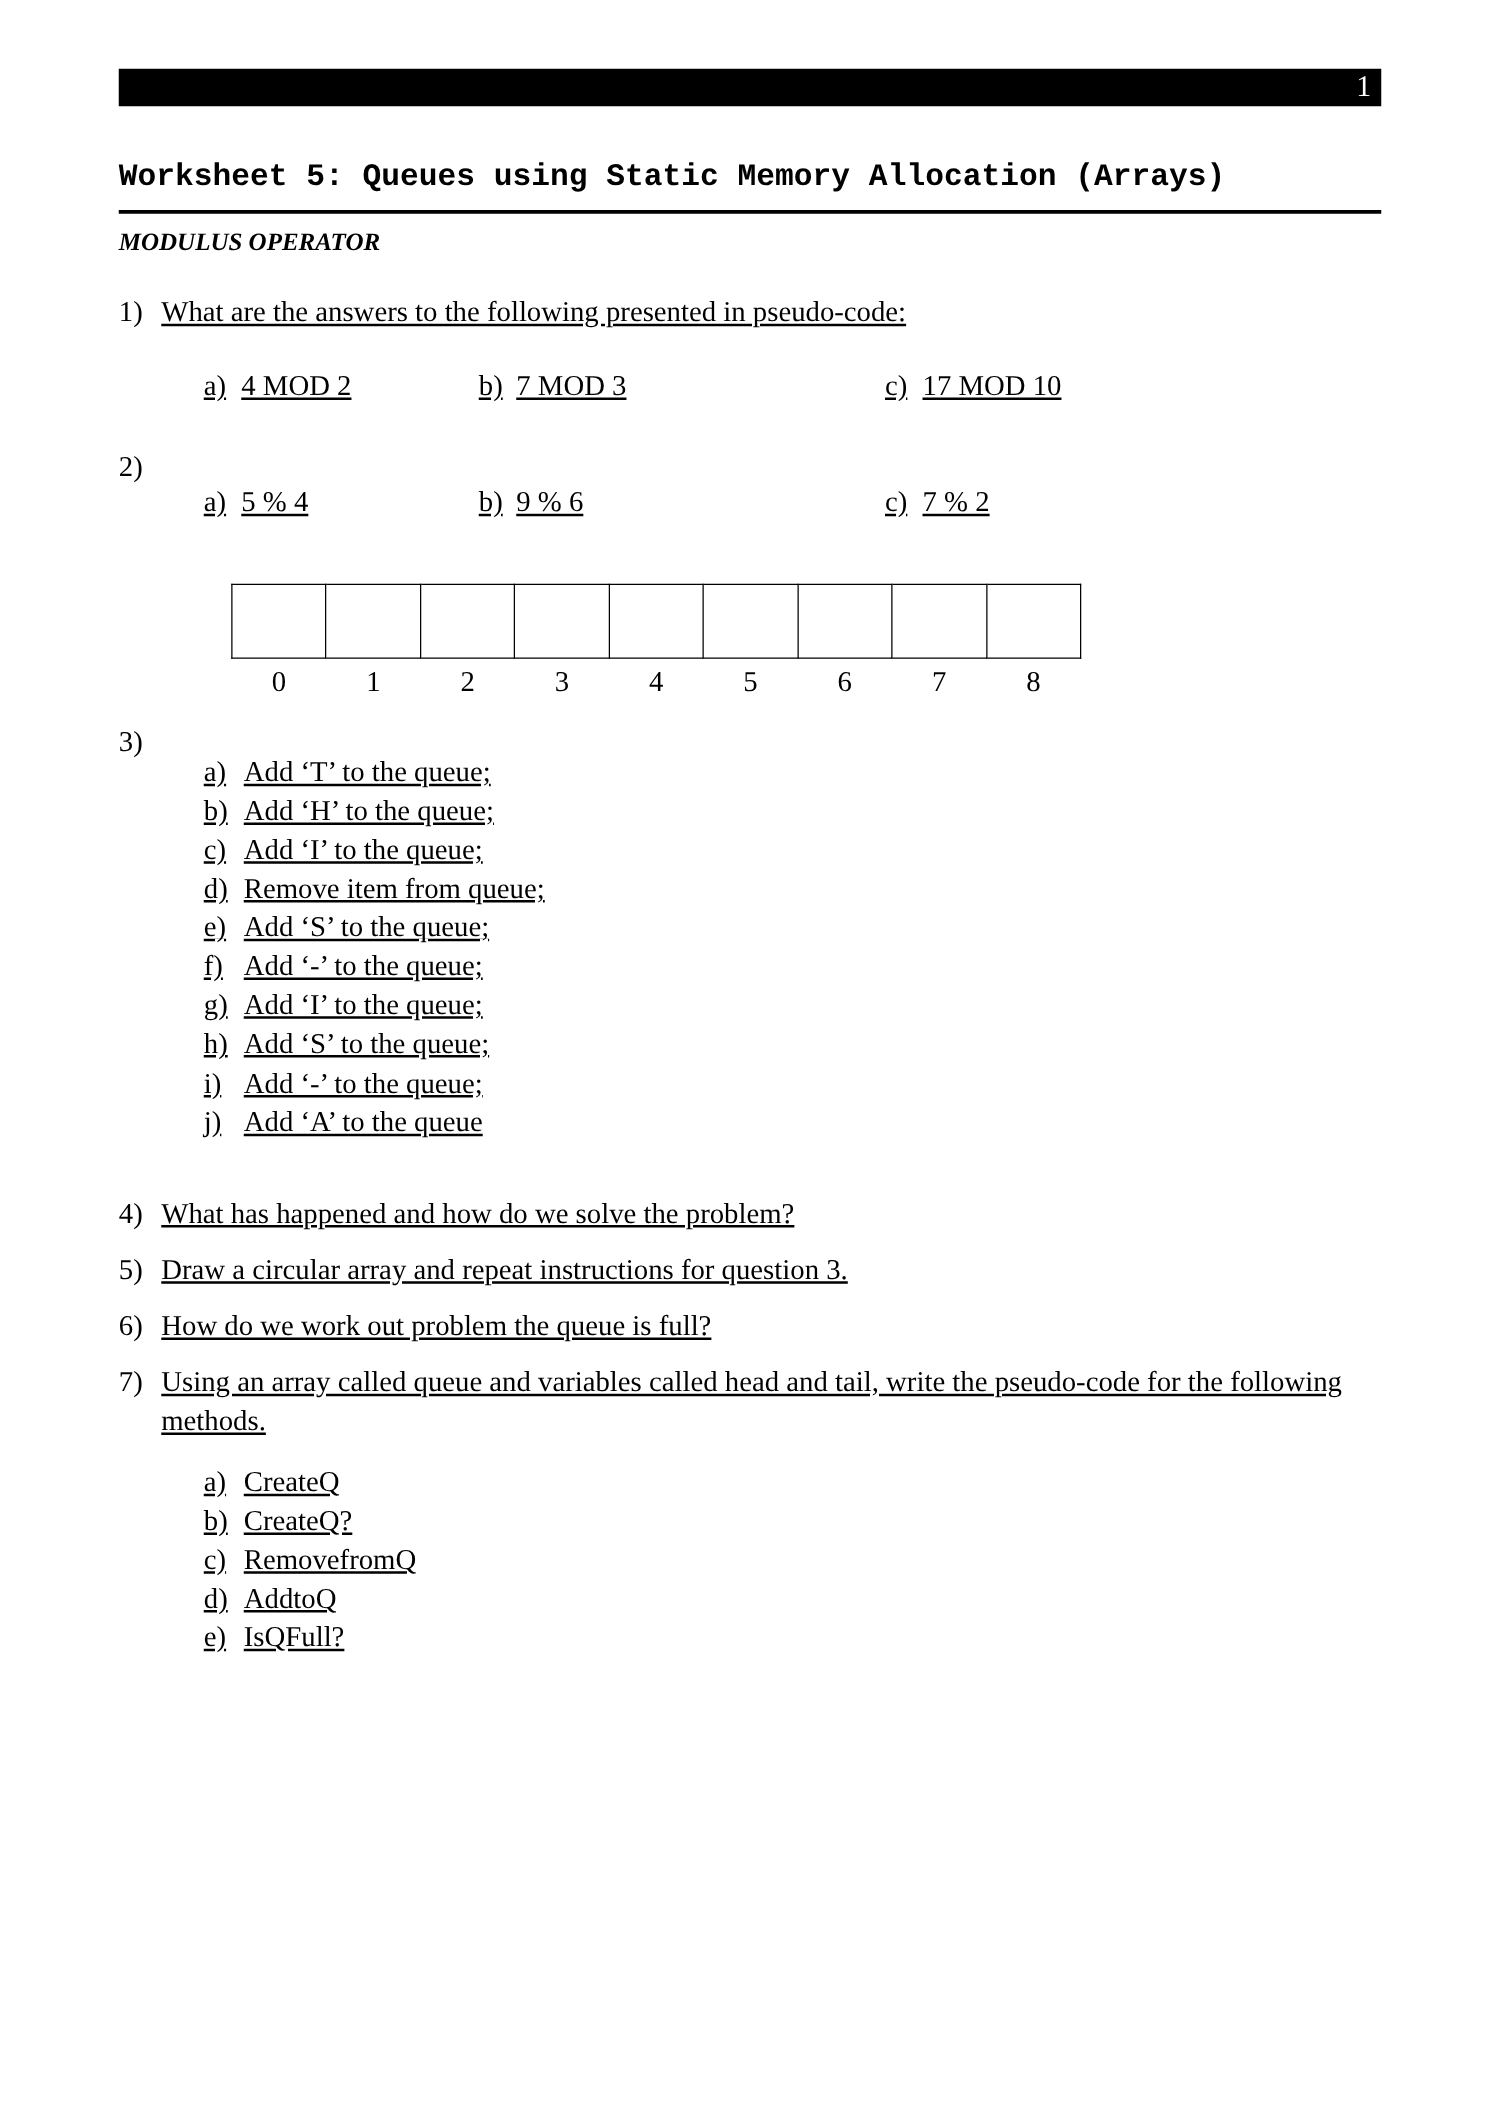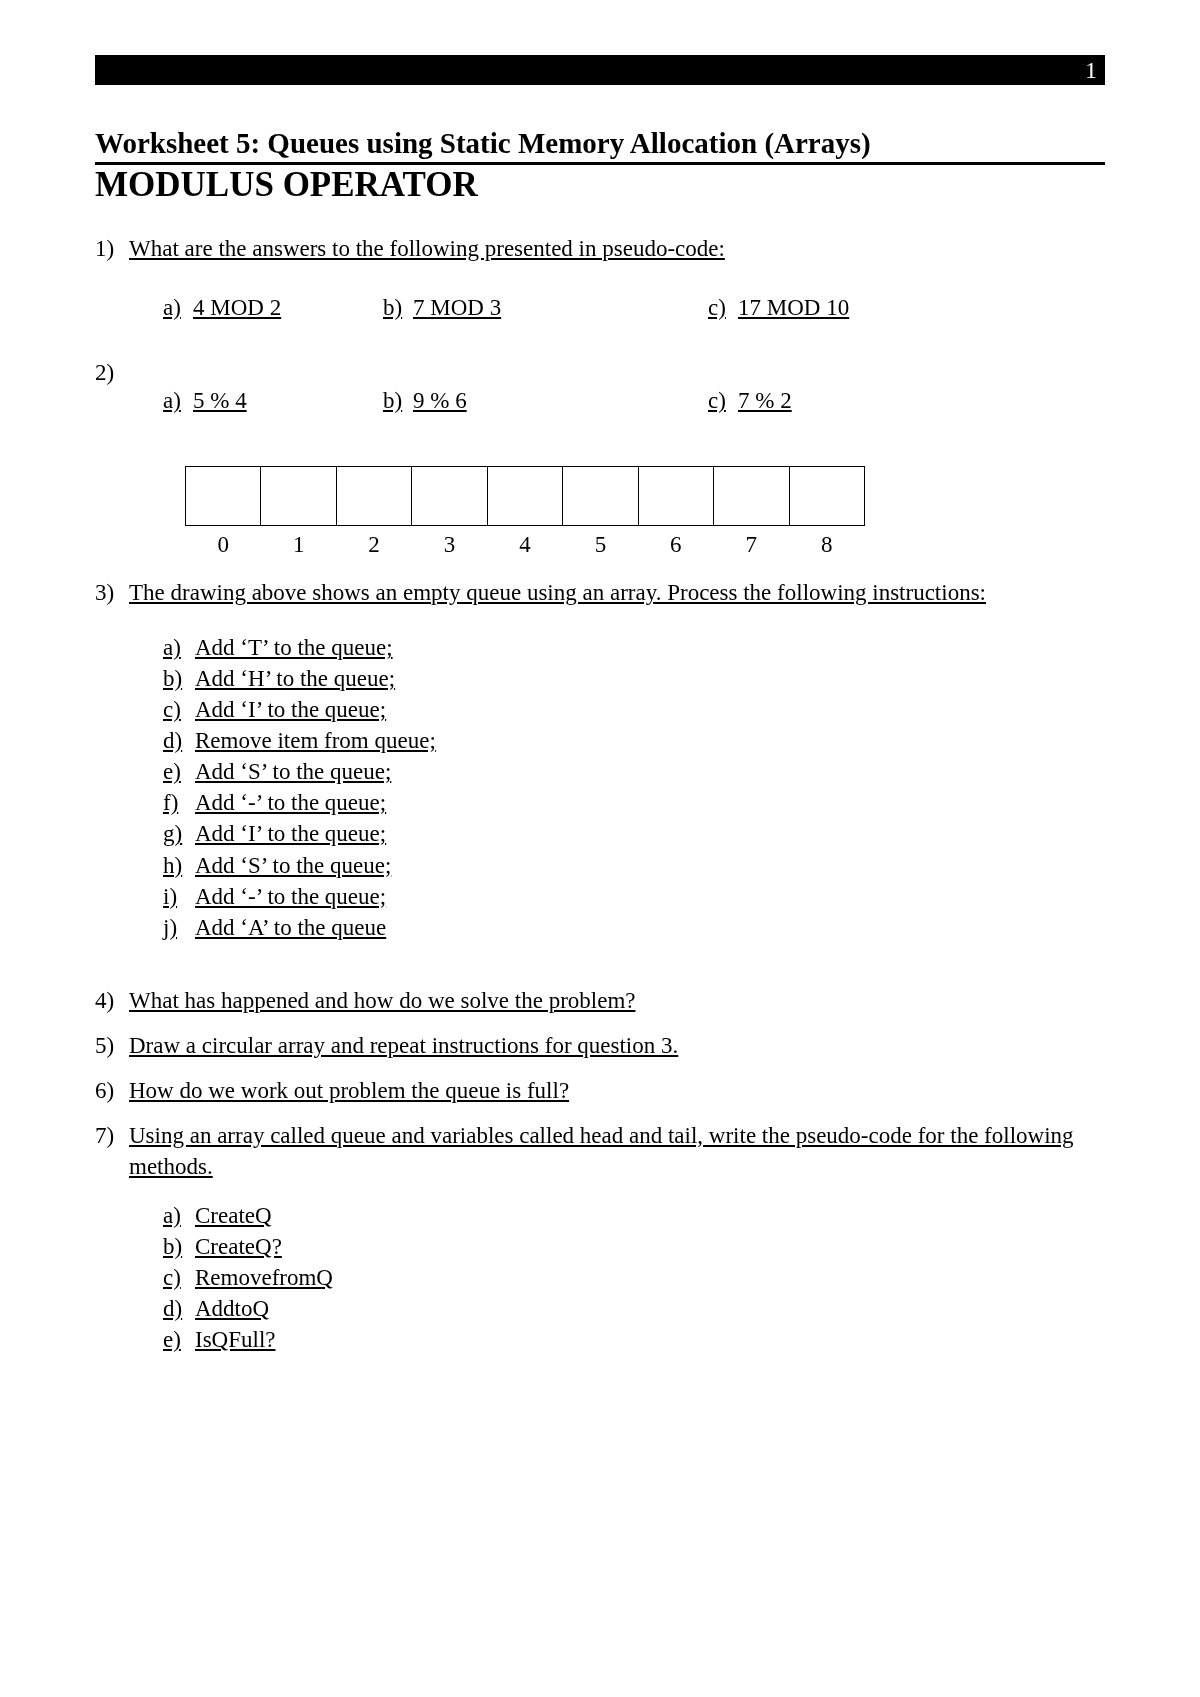--- a/index.html
+++ b/index.html
@@ -24,36 +24,38 @@
     position: relative;
   }
   .black-bar .page-num {
     position: absolute;
     right: 8px;
     top: 2px;
     font-size: 24px;
     font-family: "Times New Roman", Times, serif;
   }
   .title {
-    font-family: Liberation Serif, serif;
+    font-family: Liberation Mono, monospace;
     font-weight: bold;
-    font-size: 29px;
+    font-size: 25px;
     margin-top: 42px;
-    margin-bottom: 2px;
+    margin-bottom: 12px;
   }
   .thick-rule {
     border: none;
     border-top: 3px solid #000;
     margin: 0;
   }
   .section-head {
     font-family: "Times New Roman", Times, serif;
     font-weight: bold;
-    font-size: 35px;
+    font-size: 20px;
+    margin-top: 12px;
     margin-bottom: 28px;
+    font-style: italic;
   }
   .body-text {
     font-size: 23px;
     line-height: 1.35;
   }
   .q-item {
     display: flex;
     margin-bottom: 14px;
   }
   .q-num {
@@ -200,21 +202,20 @@
         <td class="idx">7</td>
         <td class="idx">8</td>
       </tr>
     </tbody>
       </table>
   </div>
 
   <div class="q-item body-text">
     <div class="q-num">3)</div>
     <div class="q-body">
-      <div>The drawing above shows an empty queue using an array. Process the following instructions:</div>
       <div class="sub-list indent-sub" id="q3-list">
           <div class="sub-item">
             <span class="sub-letter">a)</span>
             <span>Add ‘T’ to the queue;</span>
           </div>
           <div class="sub-item">
             <span class="sub-letter">b)</span>
             <span>Add ‘H’ to the queue;</span>
           </div>
           <div class="sub-item">

